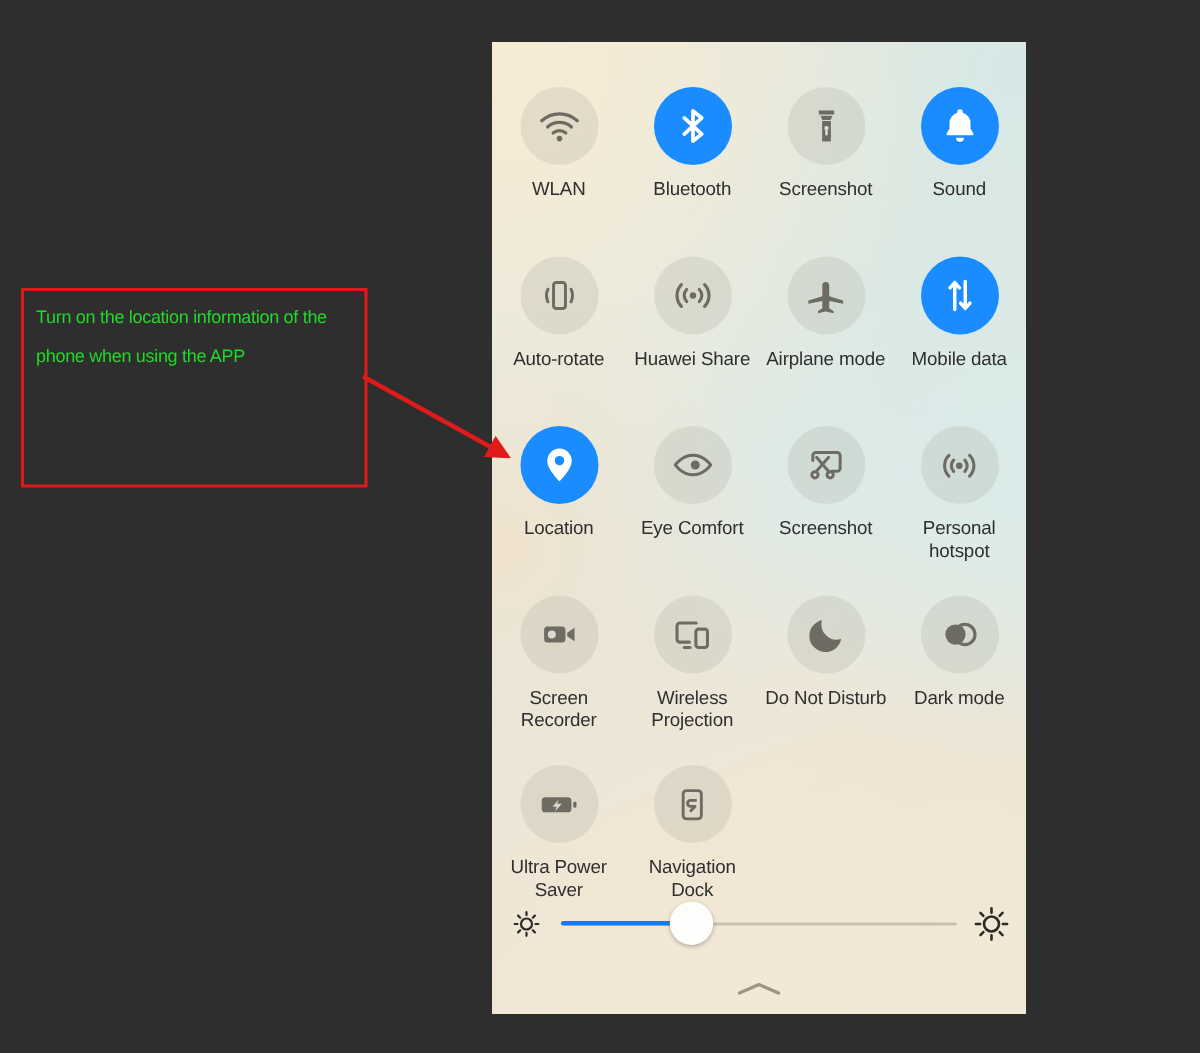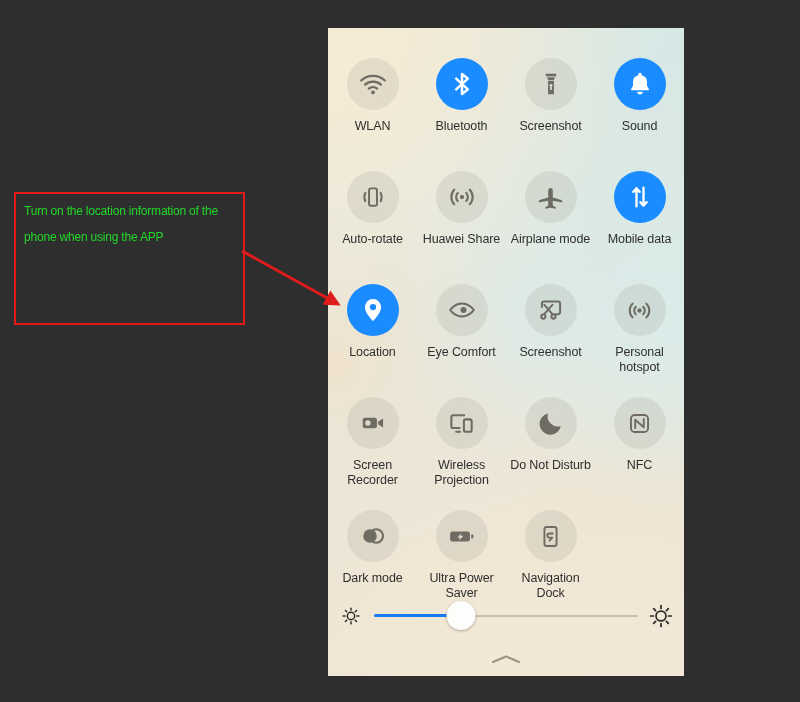--- a/index.html
+++ b/index.html
@@ -291,29 +291,20 @@
 
     <div class="qs-tile">
       <div class="qs-circle">
         <svg width="28" height="28" viewBox="0 0 24 24">
           <path class="icf" d="M20.4 14.6A8.8 8.8 0 0 1 9.4 3.8a9.2 9.2 0 1 0 11 10.8z"></path>
         </svg>
       </div>
       <div class="qs-label">Do Not Disturb</div>
     </div>
 
-    <div class="qs-tile">
-      <div class="qs-circle">
-        <svg width="27" height="27" viewBox="0 0 24 24">
-          <rect class="ic" x="4.4" y="4.4" width="15.2" height="15.2" rx="3.4"></rect>
-          <path class="ic" d="M8.2 16V8.6l7.6 6.8V8"></path>
-        </svg>
-      </div>
-      <div class="qs-label">NFC</div>
-    </div>
 
     <div class="qs-tile">
       <div class="qs-circle">
         <svg width="30" height="30" viewBox="0 0 24 24">
           <circle class="icf" cx="9.6" cy="12" r="5.4"></circle>
           <circle class="ic" cx="14.6" cy="12" r="5.4"></circle>
         </svg>
       </div>
       <div class="qs-label">Dark mode</div>
     </div>

